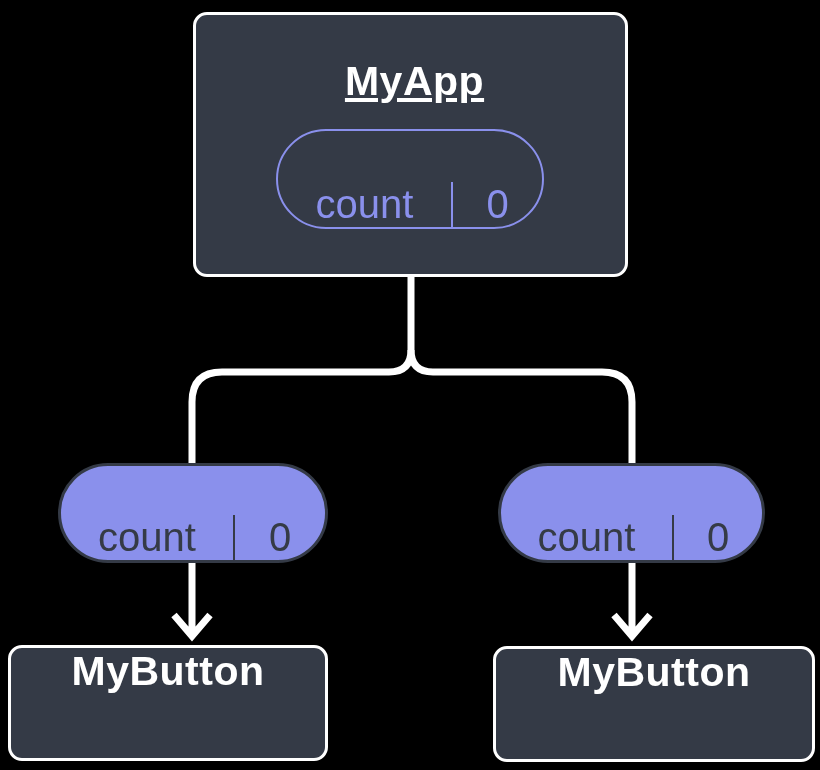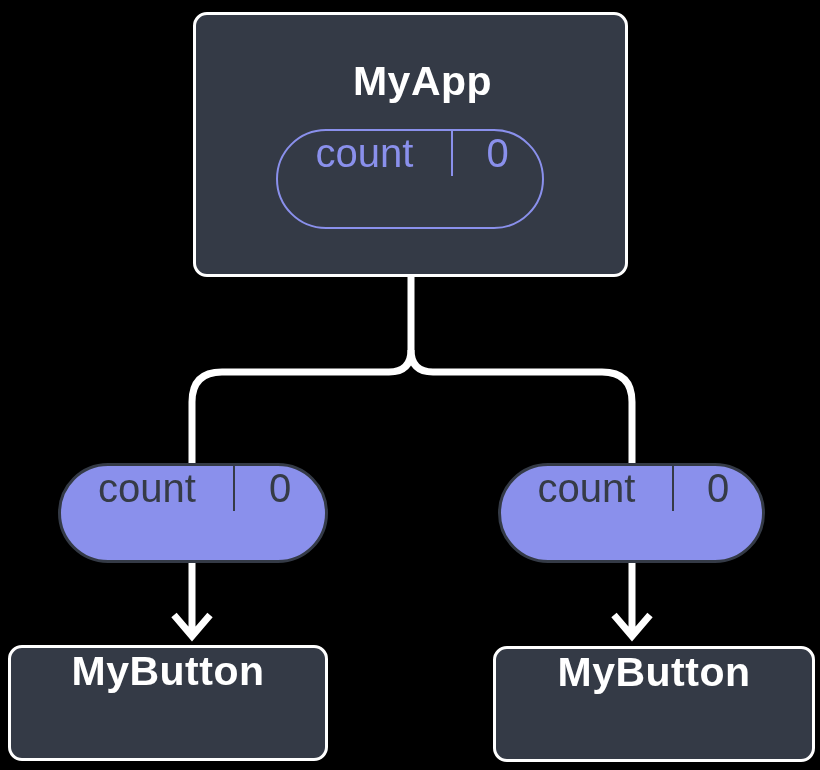--- a/index.html
+++ b/index.html
@@ -28,31 +28,31 @@
     border-radius:14px;
   }
   .node-title{
     color:var(--text-light);
     font-weight:bold;
     font-size:41px;
     letter-spacing:0.5px;
     text-align:center;
   }
   .root-node{left:193px;top:12px;width:435px;height:265px;}
-  .root-node .node-title{position:absolute;left:12px;top:40px;width:100%;line-height:53px;}
+  .root-node .node-title{position:absolute;left:4px;top:40px;width:100%;line-height:53px;text-decoration:underline;}
 
   .leaf-node{display:flex;align-items:flex-start;justify-content:center;}
   .leaf-left{left:8px;top:645px;width:320px;height:116px;}
   .leaf-right{left:493px;top:646px;width:322px;height:116px;}
 
   
   .pill{
     position:absolute;z-index:3;
     height:100px;border-radius:50px;
-    display:flex;align-items:flex-start;
+    display:flex;align-items:flex-end;
     font-size:40px;
   }
   .pill-cell{display:flex;align-items:center;justify-content:center;}
 
   
   .state-pill{
     left:80px;top:114px;width:268px;
     border:2.5px solid var(--accent);
     color:var(--accent);
     background:transparent;

